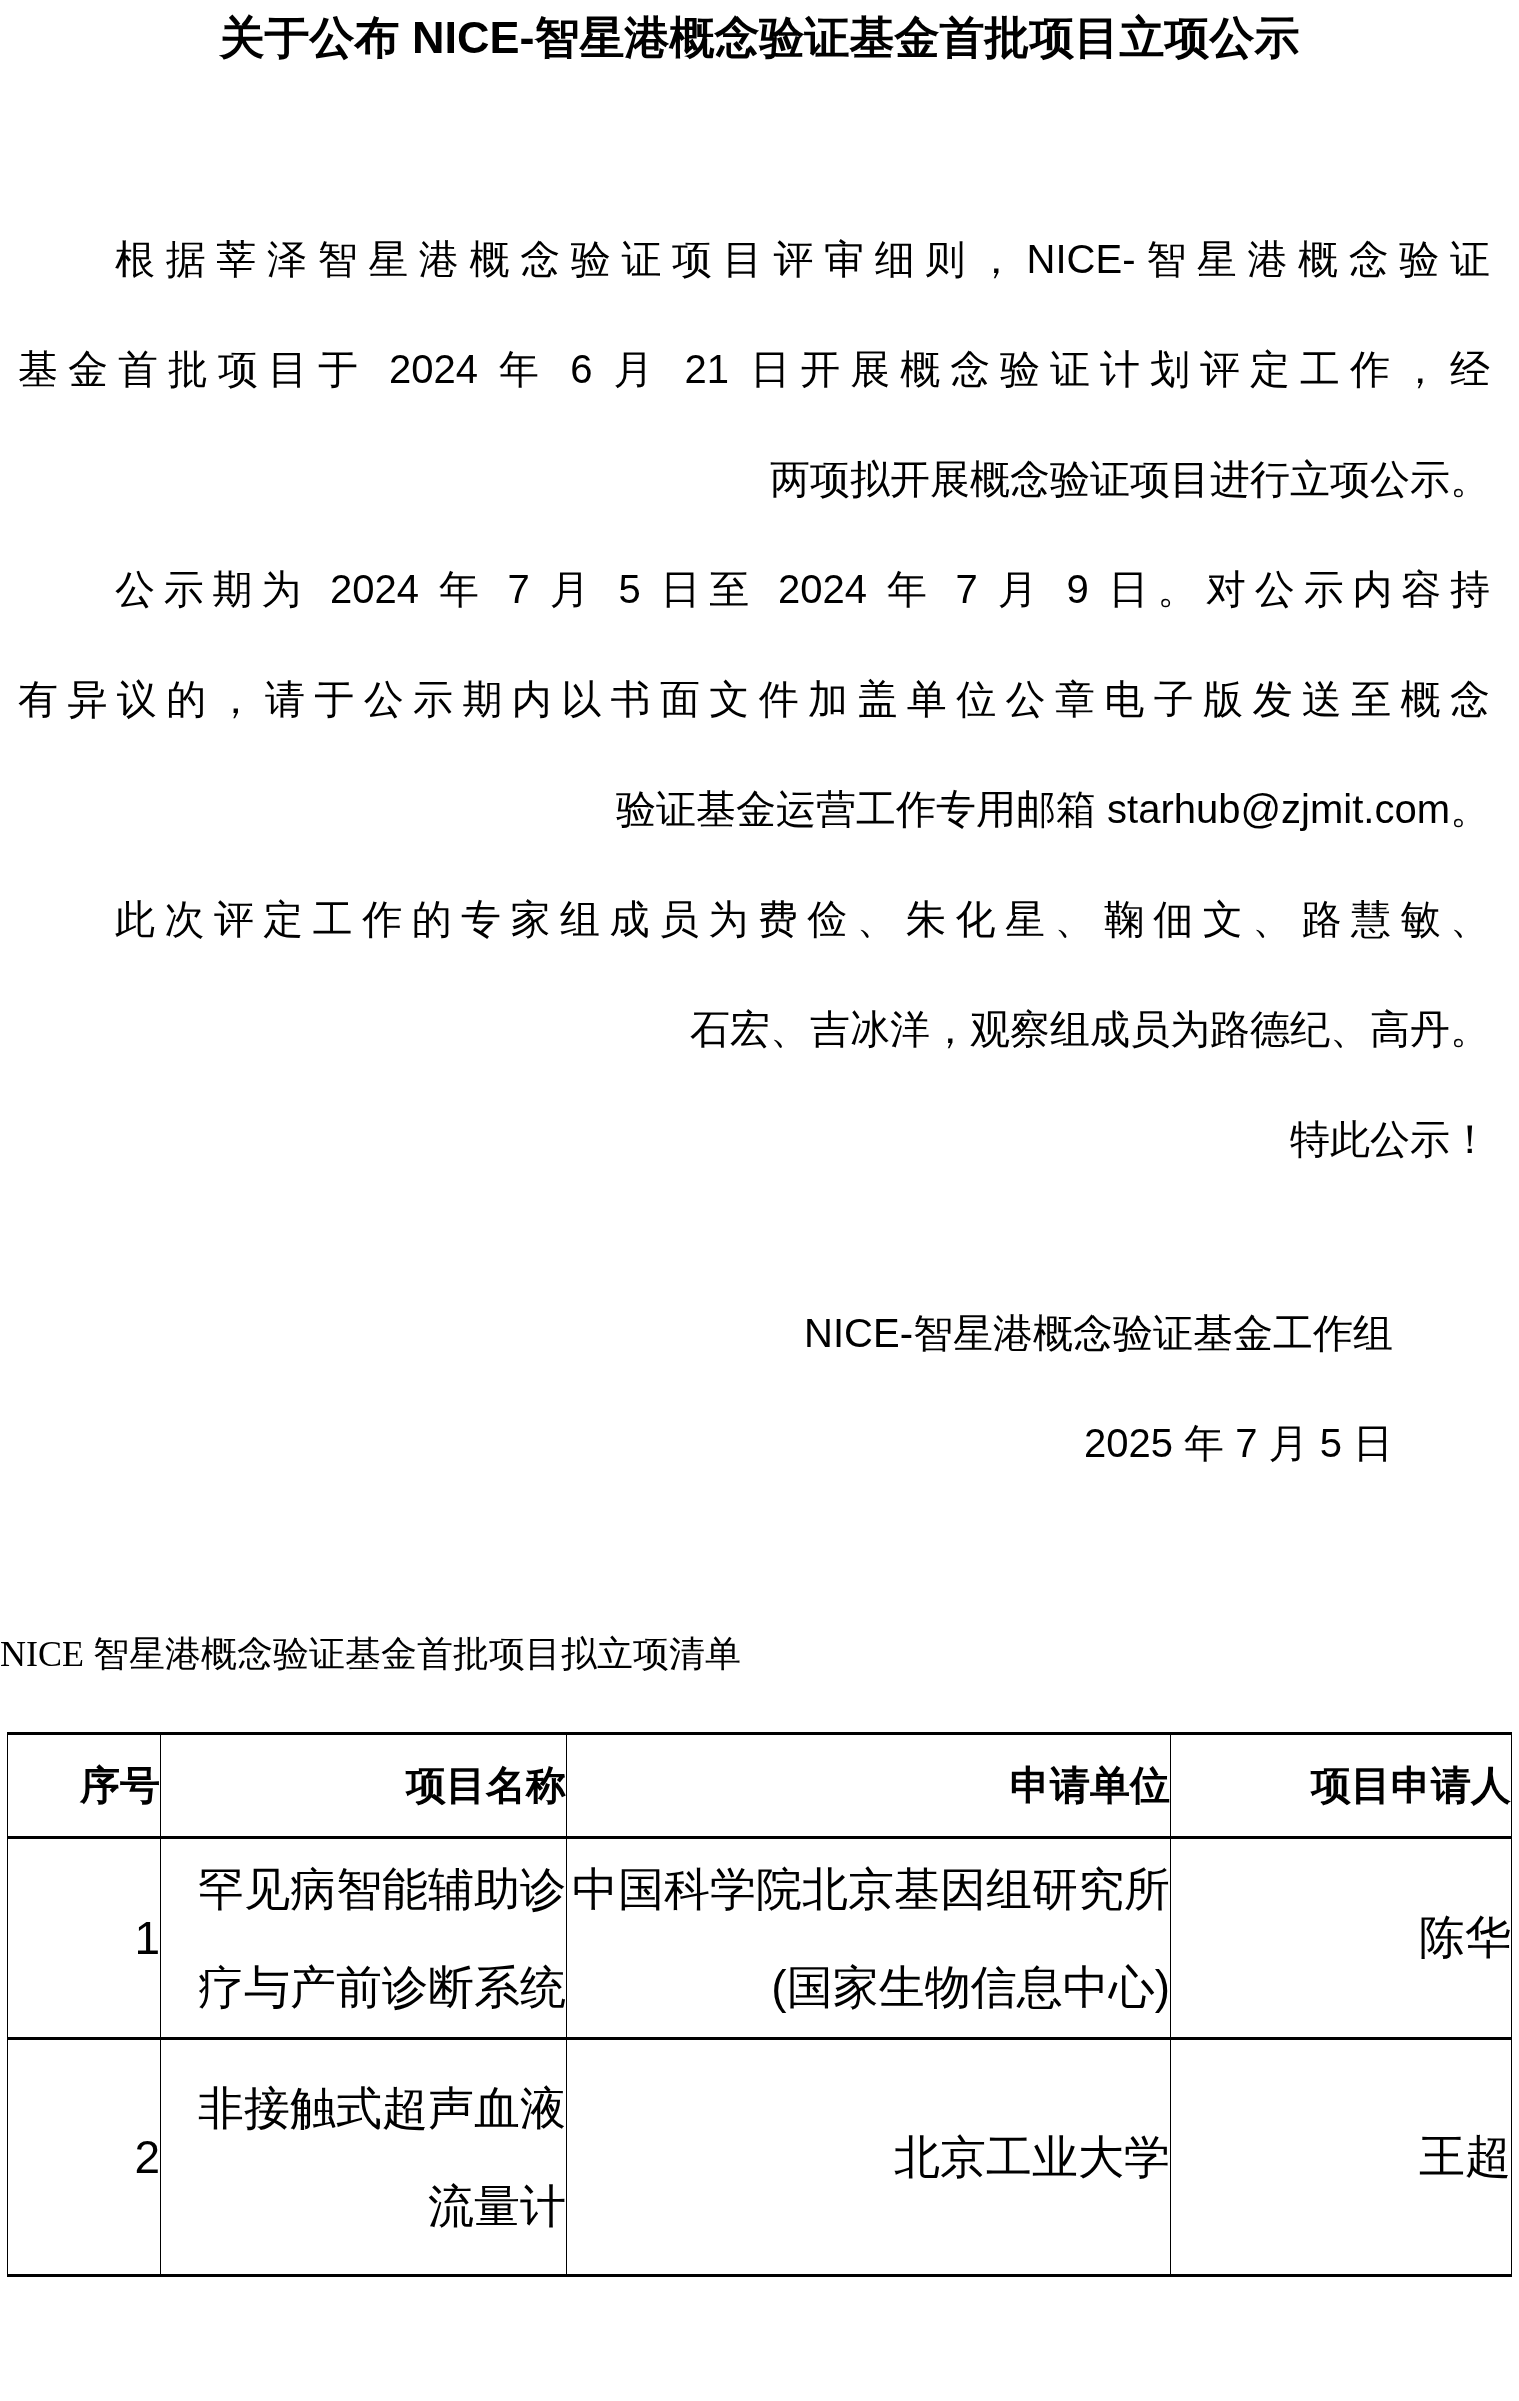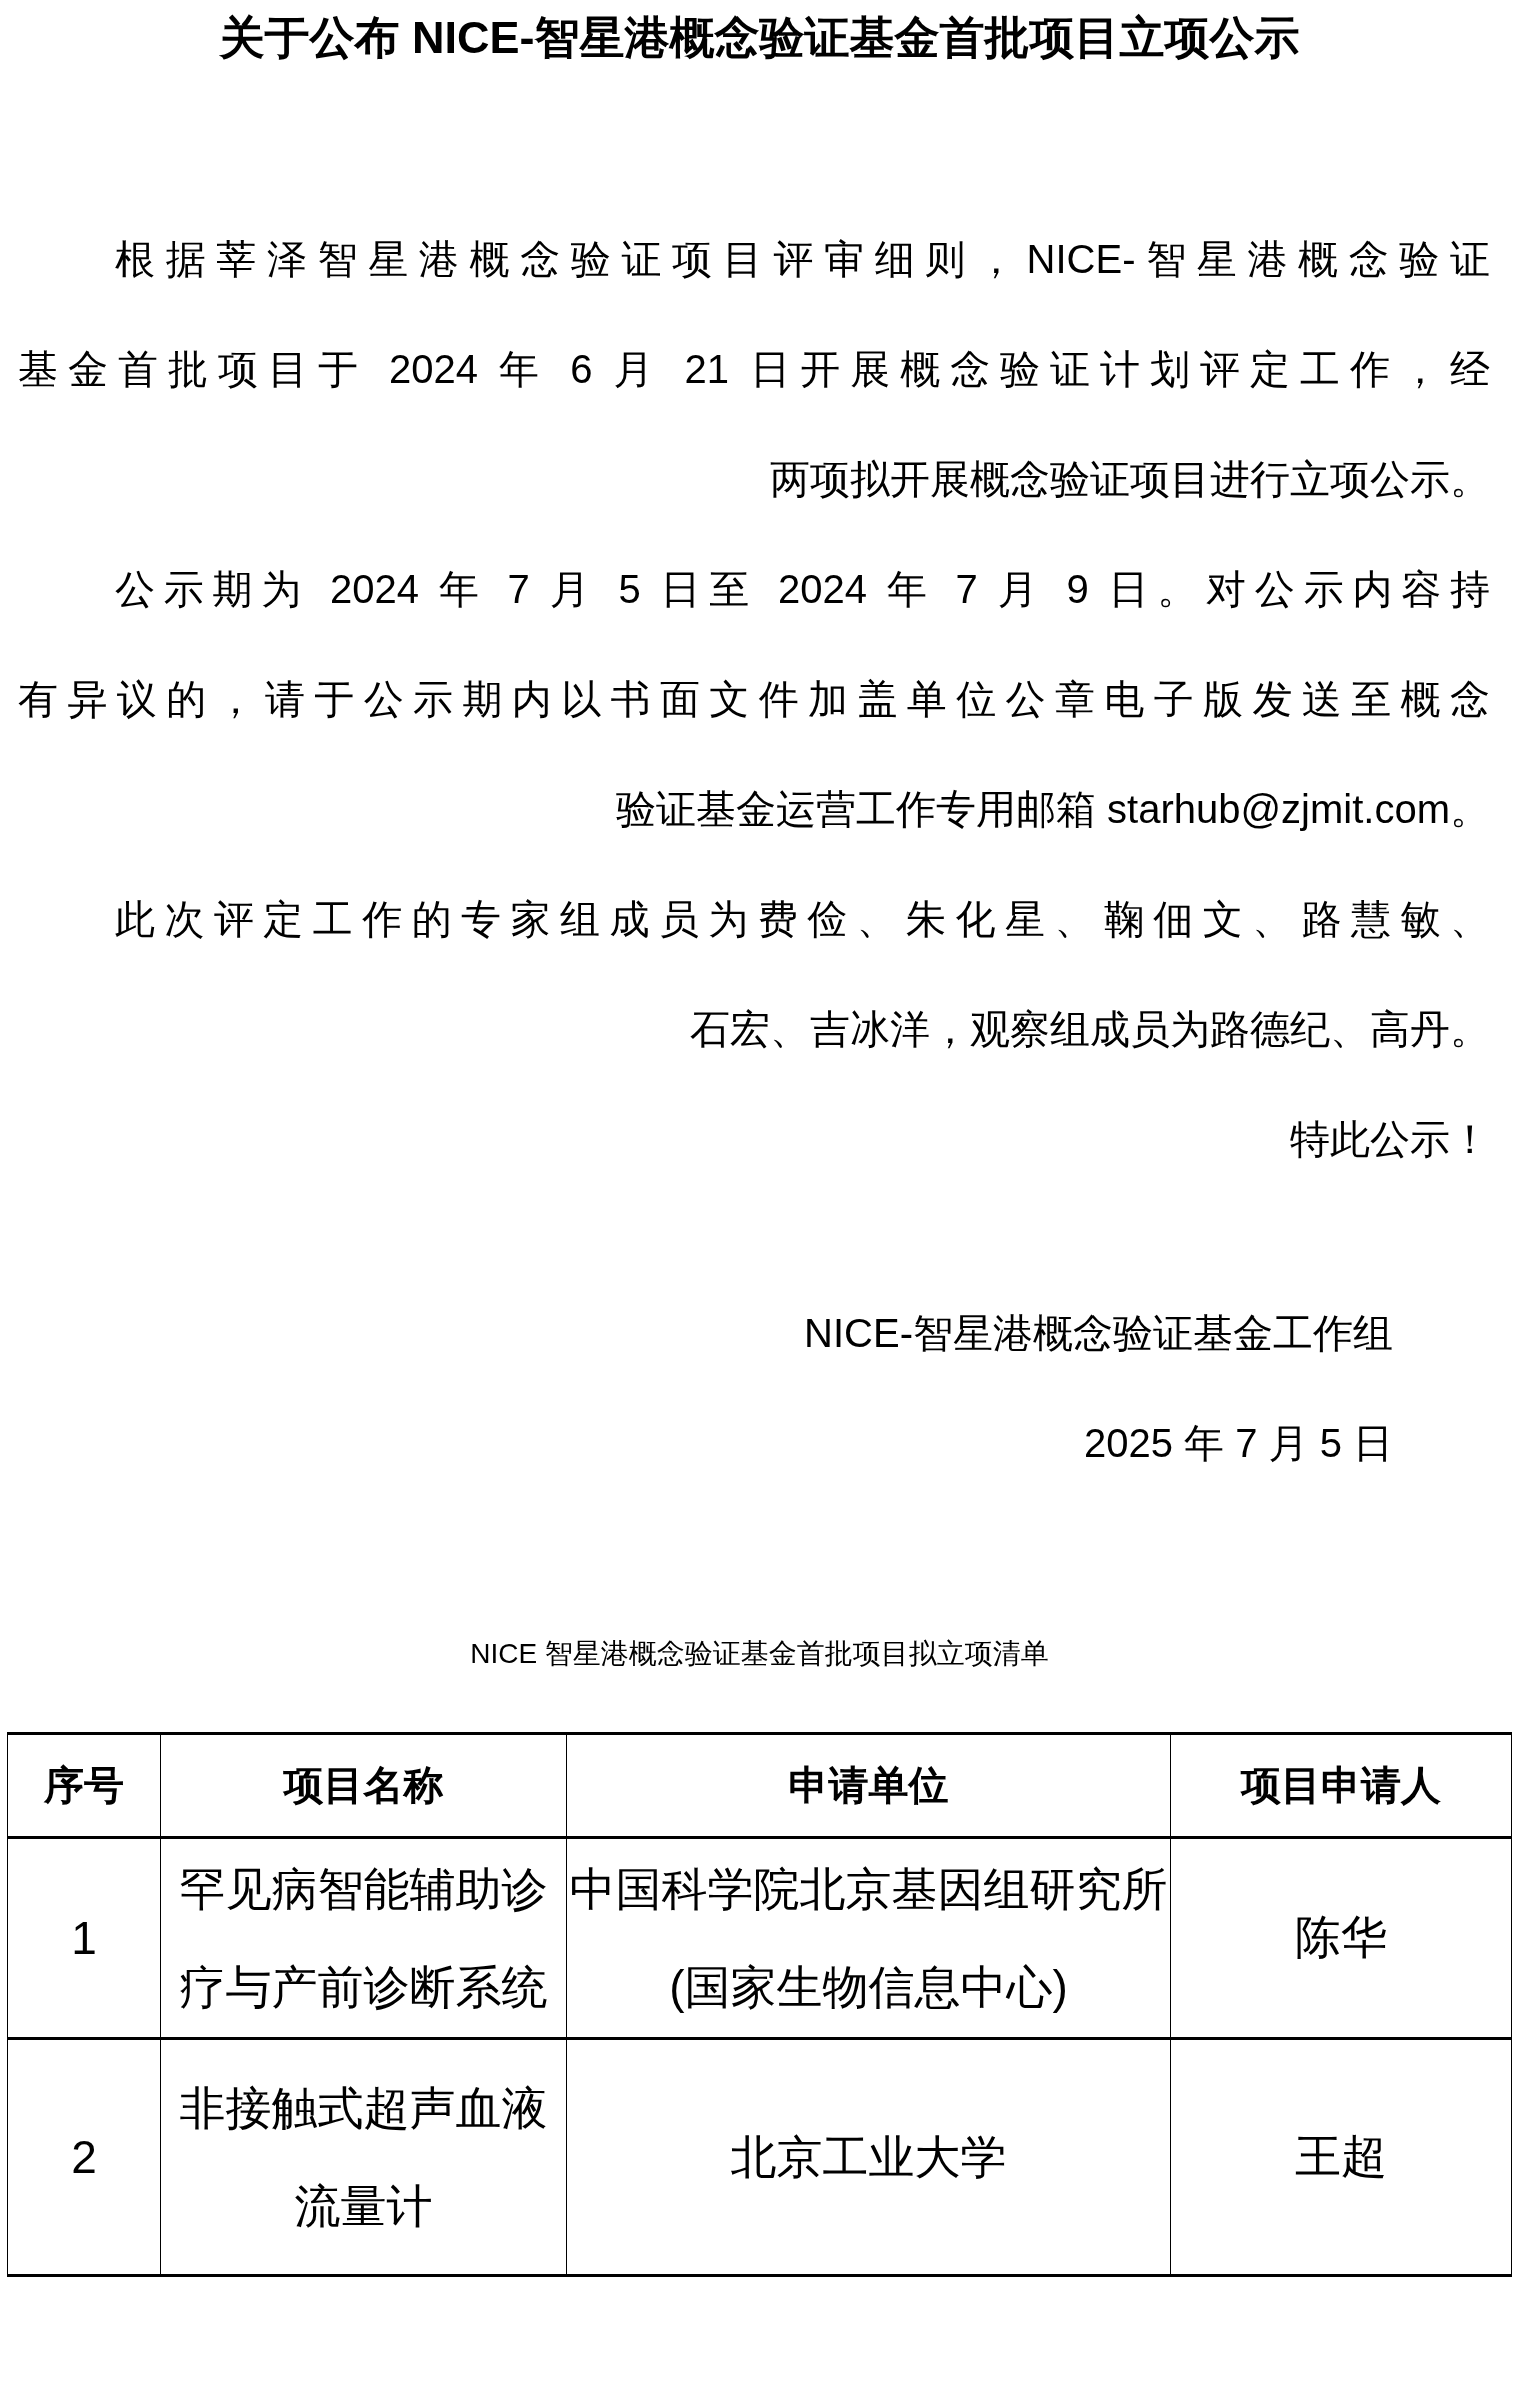--- a/index.html
+++ b/index.html
@@ -43,37 +43,38 @@
     text-indent: 97px;
   }
   .signature {
     margin: 84px 126px 0 auto;
     width: max-content;
     text-align: center;
     font-size: 40px;
   }
   .table-title {
     margin-top: 101px;
-    text-align: center;
-    font-size: 28px;
+    text-align: left;
+    font-size: 36px;
     line-height: 110px;
     white-space: nowrap;
+    font-family: Liberation Serif, serif;
   }
   table.projects {
     width: 1503px;
     margin: 23px auto 0 auto;
     border-collapse: collapse;
     table-layout: fixed;
   }
   table.projects th,
   table.projects td {
     border: 1.7px solid #000000;
     border-top-width: 3.4px;
     border-bottom-width: 3.4px;
-    text-align: center;
+    text-align: right;
     vertical-align: middle;
     padding: 0;
     overflow: hidden;
   }
   table.projects th {
     height: 101px;
     font-size: 40px;
     font-weight: 700;
   }
   table.projects td {

